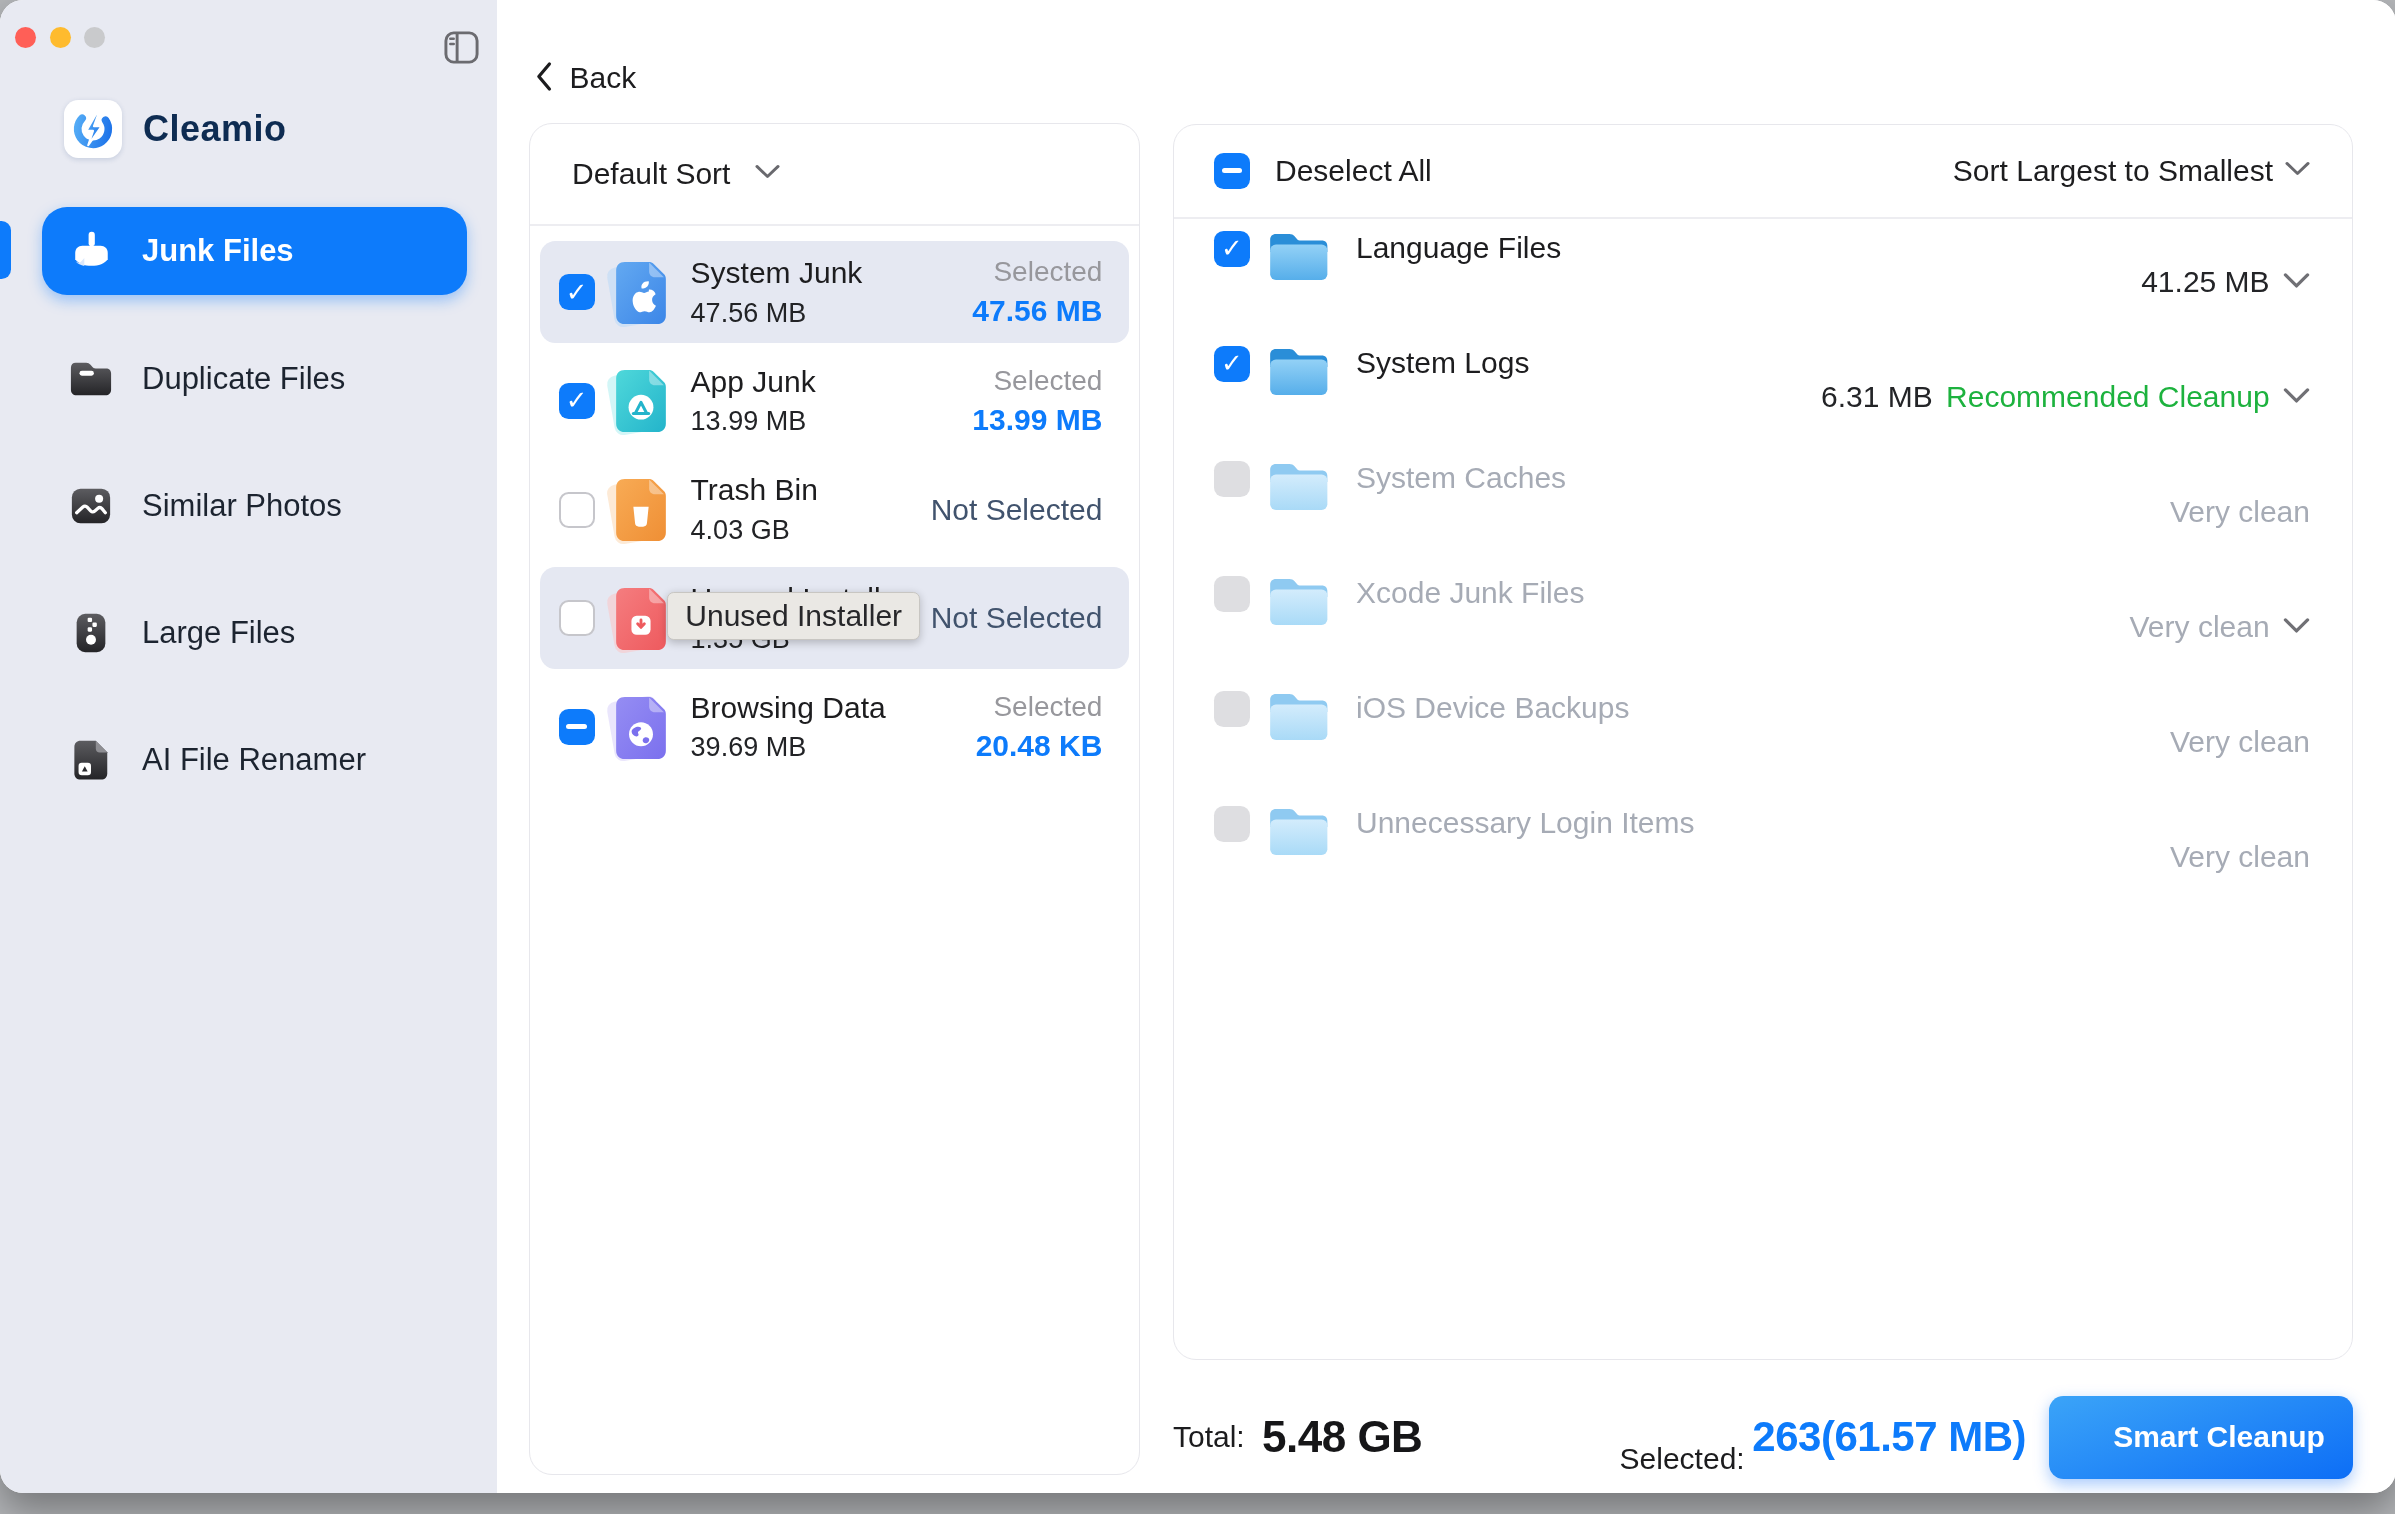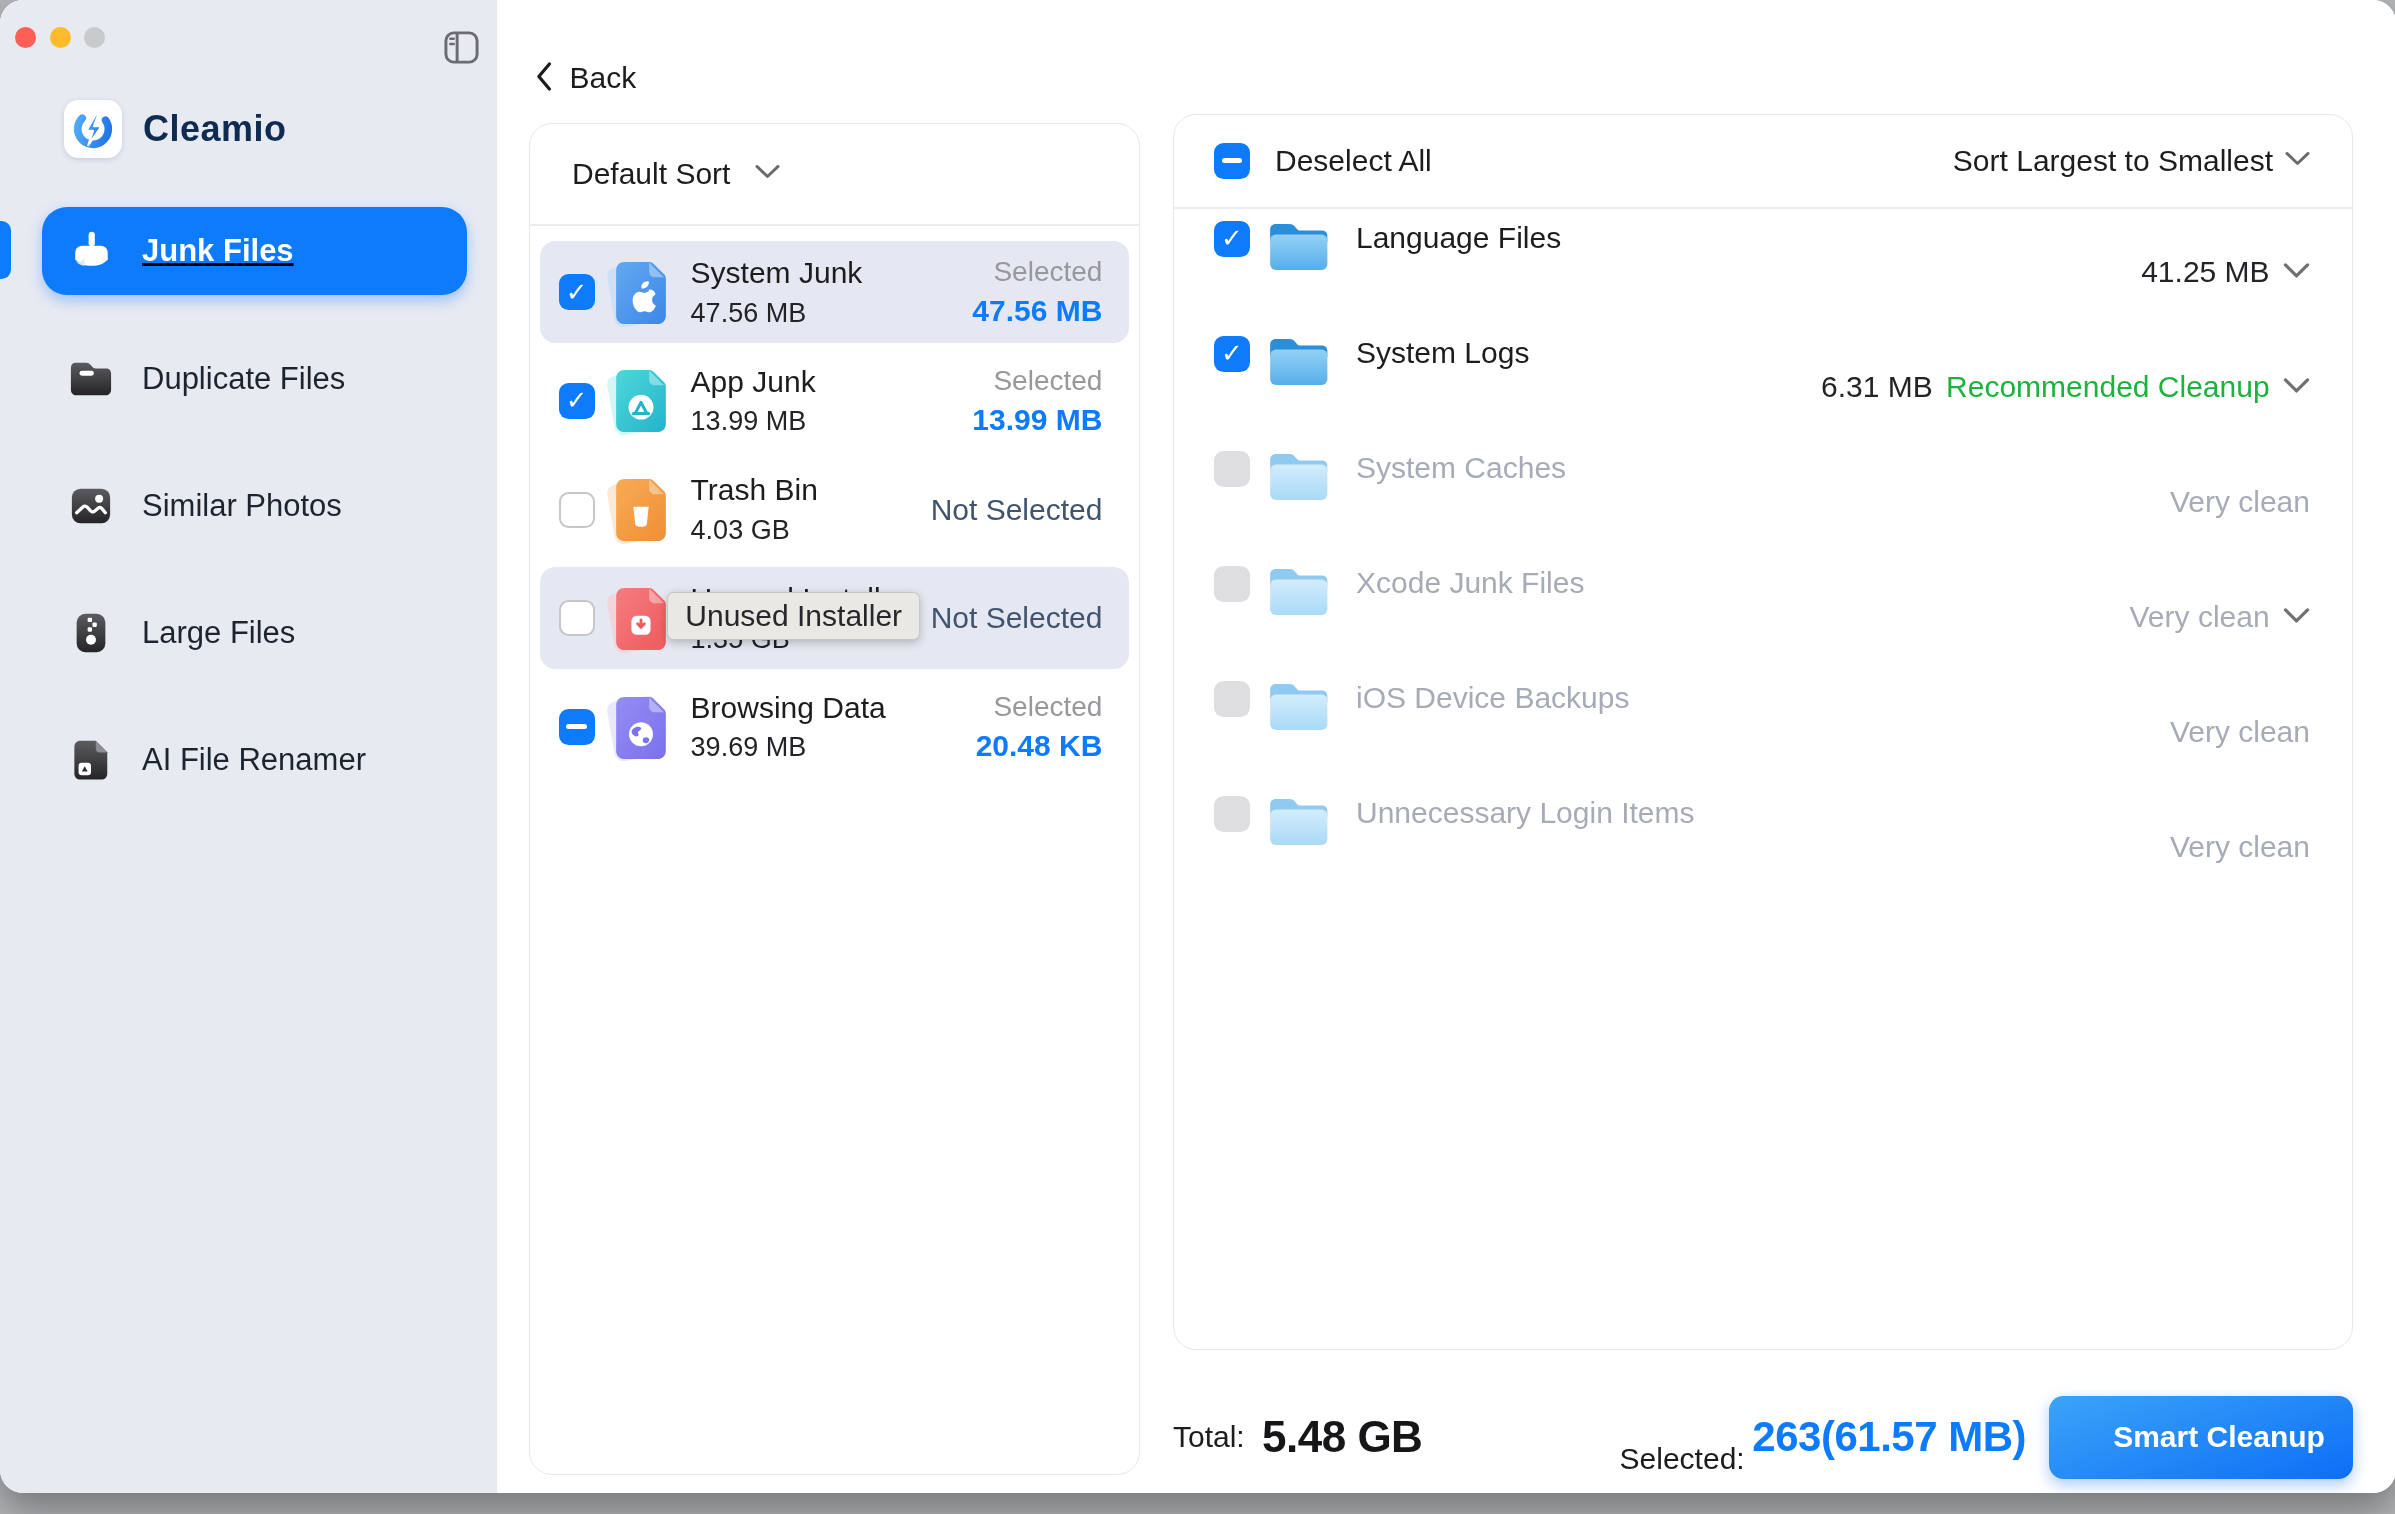--- a/index.html
+++ b/index.html
@@ -17,32 +17,32 @@
   .sidebar-toggle { position:absolute; left:443px; top:29px; width:37px; height:37px; background:none; border:none; cursor:pointer; }
   .logo-row { position:absolute; left:64px; top:100px; display:flex; align-items:center; gap:21px; }
   .logo-badge { width:58px; height:58px; border-radius:14.4px; background:#ffffff; display:flex; align-items:center; justify-content:center; box-shadow:0 1.9px 5.8px rgba(30,60,120,.15); }
   .app-name { font-size:36px; font-weight:700; color:#0e2c52; letter-spacing:0.5px; }
   .edge-indicator { position:absolute; left:-7.7px; top:221px; width:19px; height:58px; border-radius:9.6px; background:#0d7bfb; }
   .nav { position:absolute; left:0; top:0; width:100%; }
   .nav-item { position:absolute; left:42px; width:425px; height:88px; border-radius:25px;
               display:flex; align-items:center; gap:29px; padding-left:27px; cursor:pointer; }
   .nav-item .nav-icon { width:44px; height:44px; display:flex; align-items:center; justify-content:center; }
   .nav-item .nav-label { font-size:31px; font-weight:500; color:#1c2430; }
-  .nav-item.active { background:#0d7bfb; box-shadow:0 5.8px 13.4px rgba(13,123,251,.35);text-decoration:underline; }
+  .nav-item.active { background:#0d7bfb; box-shadow:0 5.8px 13.4px rgba(13,123,251,.35); }
   .nav-item.active .nav-label { color:#ffffff; font-weight:600; }
 
   
   .main { position:absolute; left:497px; top:0; right:0; height:100%; background:#ffffff; }
   .back-btn { position:absolute; left:38px; top:61px; display:flex; align-items:center; gap:17.3px;
               background:none; border:none; cursor:pointer; }
   .back-btn .back-label { font-size:30px; color:#1c1c1e; }
 
   .card { position:absolute; background:#fff; border:1.9px solid #e7e7ec; border-radius:23px; }
   .left-card  { left:32px;  top:123px; width:611px;  height:1352px; }
-  .right-card { left:676px; top:114px; width:1180px; height:1236px; }
+  .right-card { left:676px; top:124px; width:1180px; height:1236px; }
 
   .card-head { height:100px; display:flex; align-items:center; padding:0 42px; }
   .head-label { font-size:30px; color:#1d1d1f; }
   .chev { margin-left:25px; }
   .divider { height:1.9px; background:#ededf1; width:100%; }
 
   
   .rows { padding:15.4px 9.6px 0 9.6px; }
   .lrow { position:relative; height:102px; border-radius:15.4px; display:flex; align-items:center;
           padding-left:19px; margin-bottom:6.7px; cursor:pointer; }

